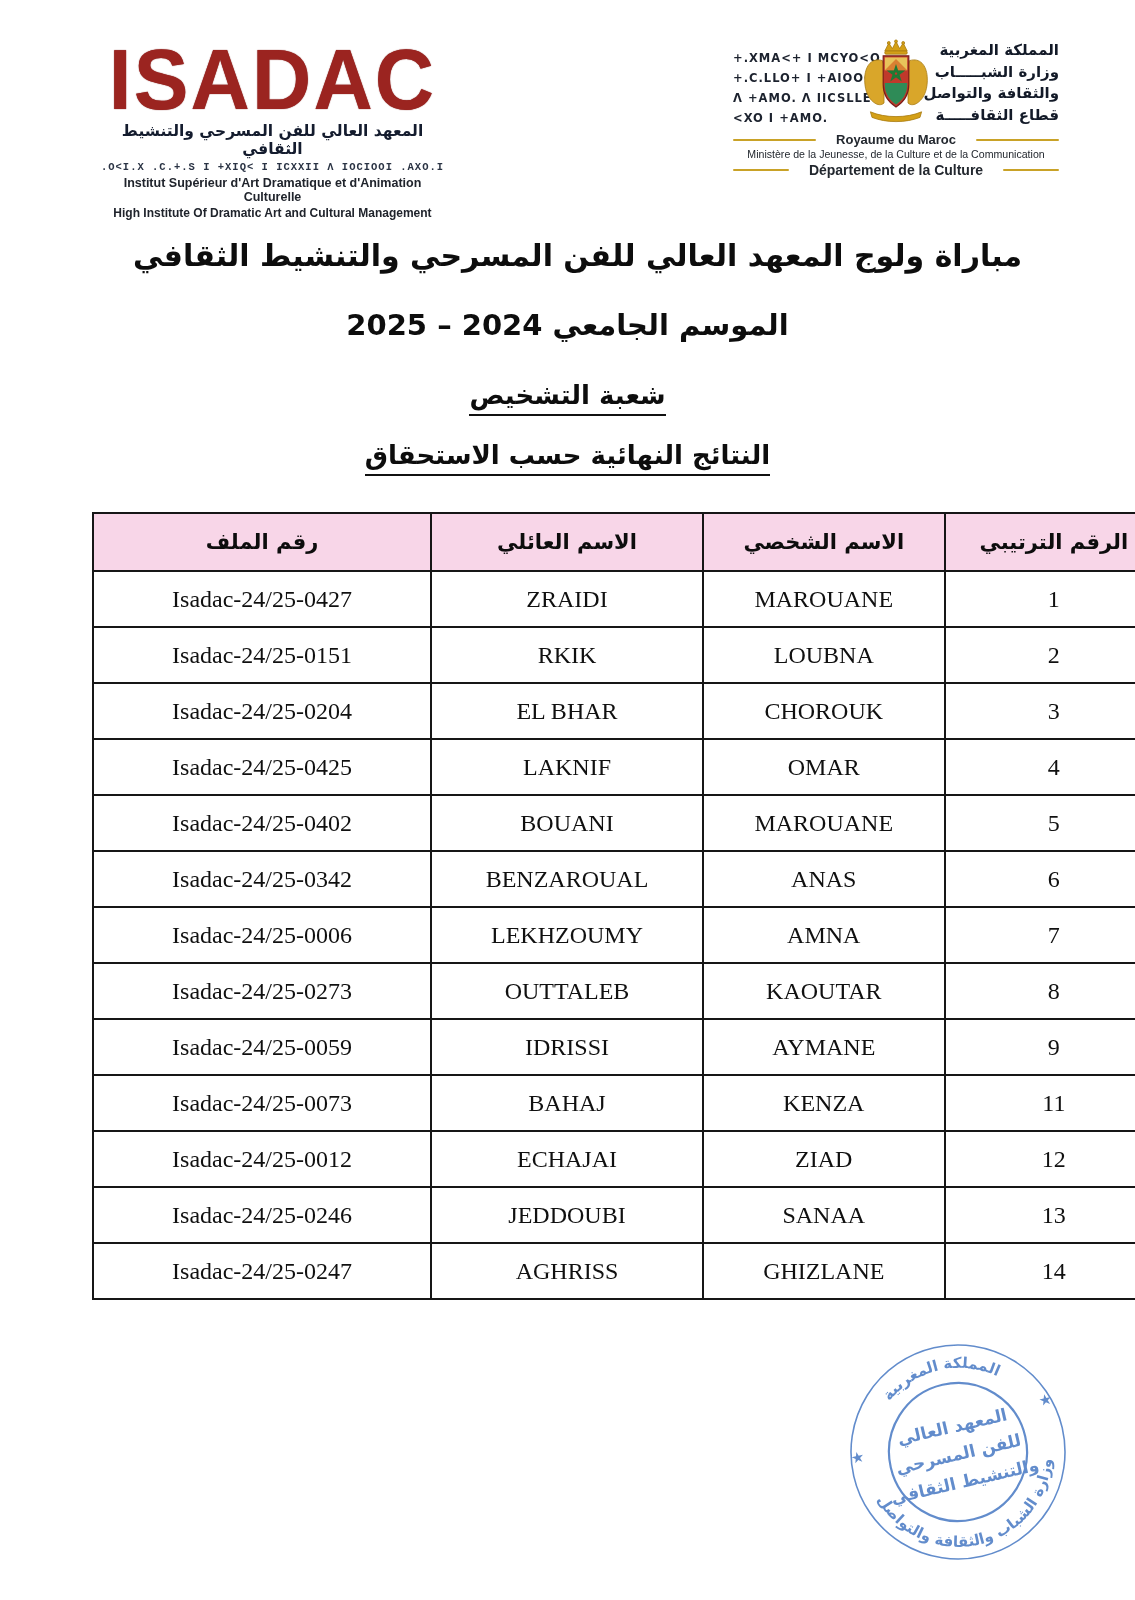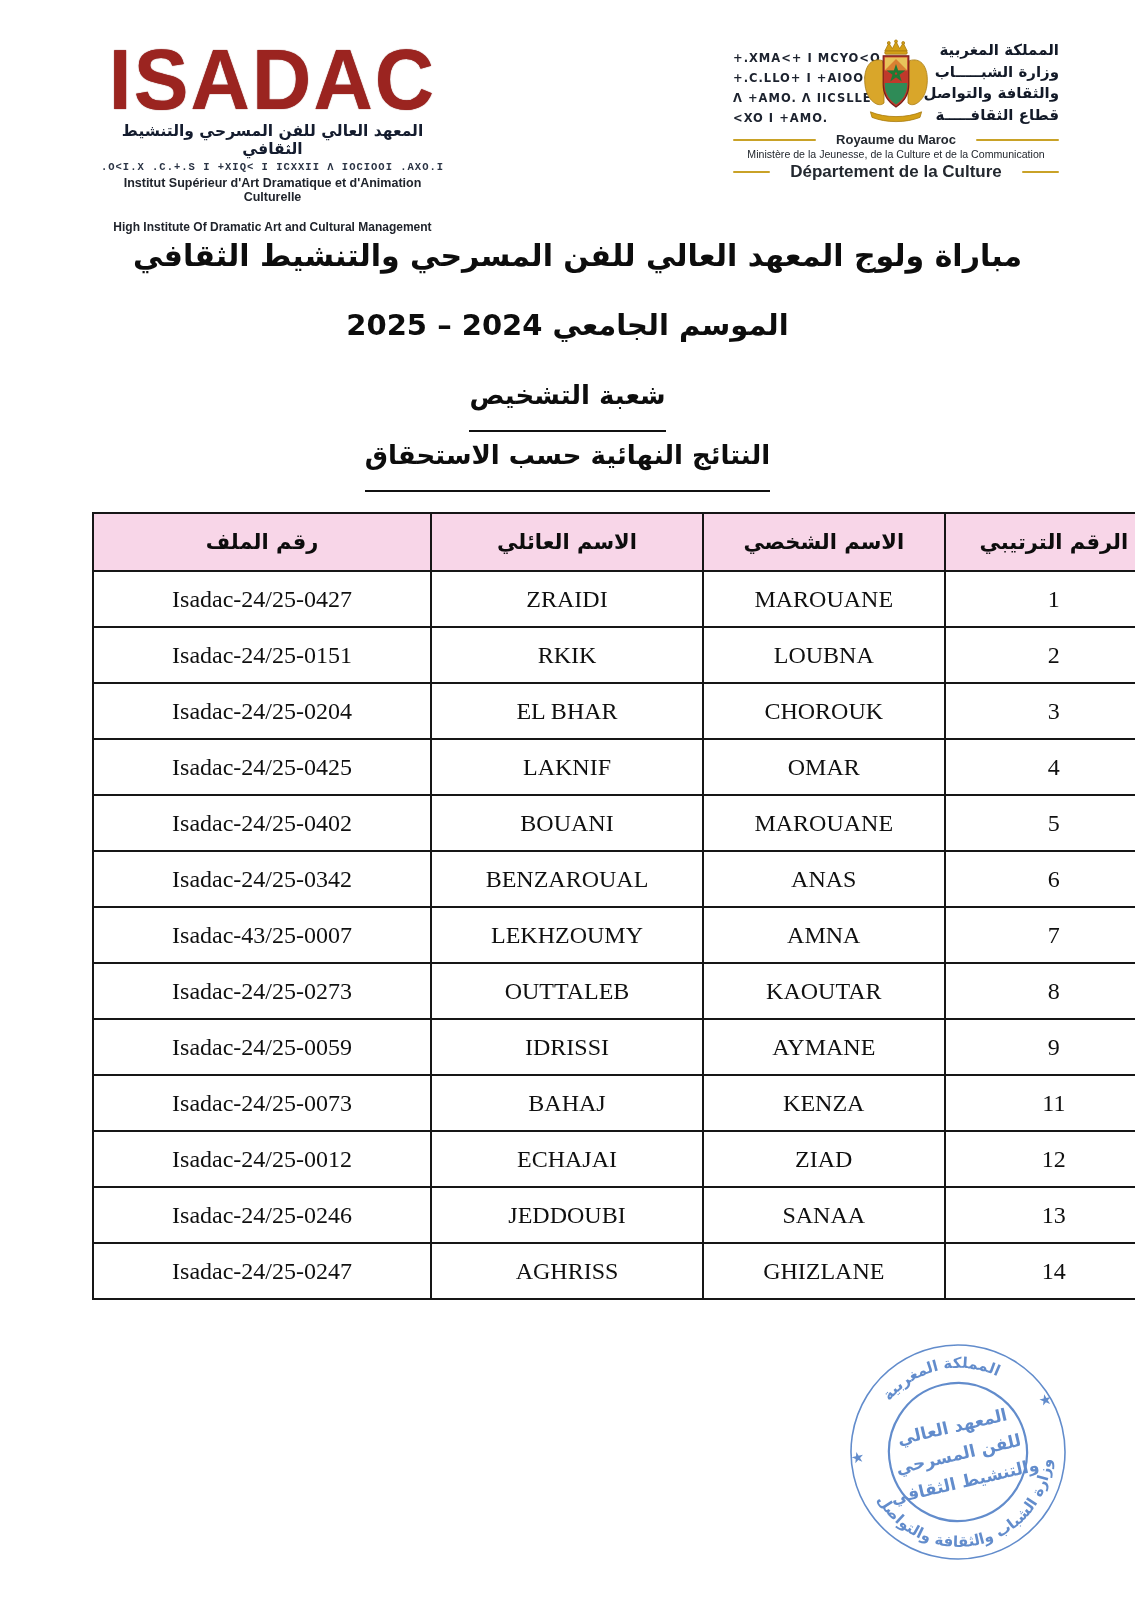--- a/index.html
+++ b/index.html
@@ -13,42 +13,42 @@
   .logo-block{position:absolute;left:100px;top:40px;width:345px;text-align:center;}
   .logo-word{
     font-family:"Liberation Sans",sans-serif;font-weight:bold;
     font-size:76px;line-height:.95;color:#9b2420;letter-spacing:2px;
     transform:scale(1.08,1.12);transform-origin:center top;
     text-shadow:0 0 1px #7a1b18;
   }
   .logo-ar{font-size:15.5px;font-weight:bold;color:#141c2e;margin-top:10px;direction:rtl;}
   .logo-tif{font-size:10.5px;font-weight:bold;color:#2a3344;letter-spacing:1px;margin-top:3px;font-family:Liberation Mono, monospace;}
   .logo-fr{font-family:"Liberation Sans",sans-serif;font-size:12.5px;font-weight:bold;color:#20242c;margin-top:3px;}
-  .logo-en{font-family:"Liberation Sans",sans-serif;font-size:12px;font-weight:bold;color:#20242c;margin-top:16px;text-align:center;}
+  .logo-en{font-family:"Liberation Sans",sans-serif;font-size:12px;font-weight:bold;color:#20242c;margin-top:2px;text-align:center;}
 
   
   .ministry-block{position:absolute;left:733px;top:38px;width:326px;}
   .ministry-top{display:flex;align-items:flex-start;justify-content:space-between;}
   .min-tif{width:118px;font-size:11.5px;font-weight:bold;color:#1c222e;line-height:20px;letter-spacing:1px;padding-top:10px;white-space:nowrap;}
   .min-emblem{width:80px;flex:0 0 auto;}
   .min-ar{width:118px;font-size:15px;font-weight:bold;color:#131a28;line-height:21.5px;text-align:right;direction:rtl;padding-top:2px;white-space:nowrap;}
   .min-lines{margin-top:4px;font-family:"Liberation Sans",sans-serif;}
   .gold-row{display:flex;align-items:center;gap:20px;justify-content:center;}
   .gdash{height:2px;background:#c9a227;flex:1 1 auto;border-radius:1px;}
   .royaume{font-size:13px;font-weight:bold;color:#23282f;white-space:nowrap;}
   .ministere{font-size:10.6px;color:#23282f;text-align:center;margin-top:1px;white-space:nowrap;}
-  .departement{font-size:17px;font-weight:bold;color:#23282f;white-space:nowrap;}
+  .departement{font-size:14px;font-weight:bold;color:#23282f;white-space:nowrap;}
 
   
   .doc-title{position:absolute;left:0;width:100%;text-align:center;direction:rtl;font-weight:bold;color:#0d0d0d;}
   .t1{top:238px;font-size:30px;padding-left:10px;}
   .t2{top:308px;font-size:29px;}
   .t3{top:380px;font-size:26px;}
   .t4{top:440px;font-size:26px;}
-  .t3 span,.t4 span{border-bottom:2.5px solid #111;padding-bottom:20px;}
+  .t3 span,.t4 span{border-bottom:2.5px solid #111;padding-bottom:4px;}
 
   
   .results{position:absolute;left:92px;top:512px;width:1072px;border-collapse:collapse;table-layout:fixed;}
   .results th,.results td{border:2px solid #161616;}
   .results th{
     background:#f8d6e8;height:54px;font-size:21px;font-weight:bold;color:#0d0d0d;
     direction:rtl;text-align:center;vertical-align:middle;
   }
   .results td{
     height:52px;text-align:center;vertical-align:middle;
@@ -189,21 +189,21 @@
     </tr>
 
     <tr>
       <td class="c-file">Isadac-24/25-0342</td>
       <td class="c-family">BENZAROUAL</td>
       <td class="c-first">ANAS</td>
       <td class="c-rank">6</td>
     </tr>
 
     <tr>
-      <td class="c-file">Isadac-43/25-0007</td>
+      <td class="c-file">Isadac-24/25-0006</td>
       <td class="c-family">LEKHZOUMY</td>
       <td class="c-first">AMNA</td>
       <td class="c-rank">7</td>
     </tr>
 
     <tr>
       <td class="c-file">Isadac-24/25-0273</td>
       <td class="c-family">OUTTALEB</td>
       <td class="c-first">KAOUTAR</td>
       <td class="c-rank">8</td>

